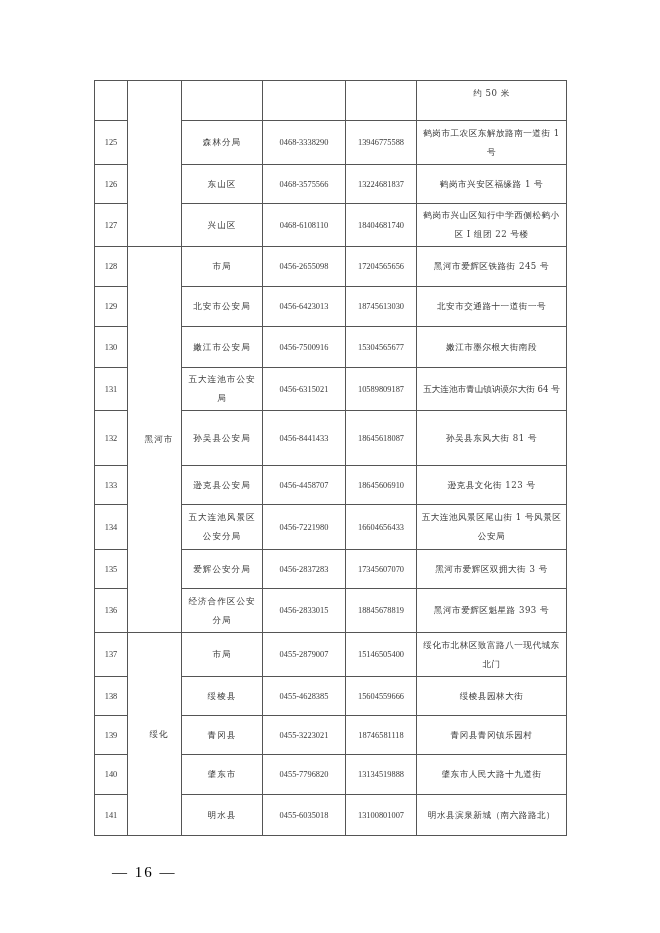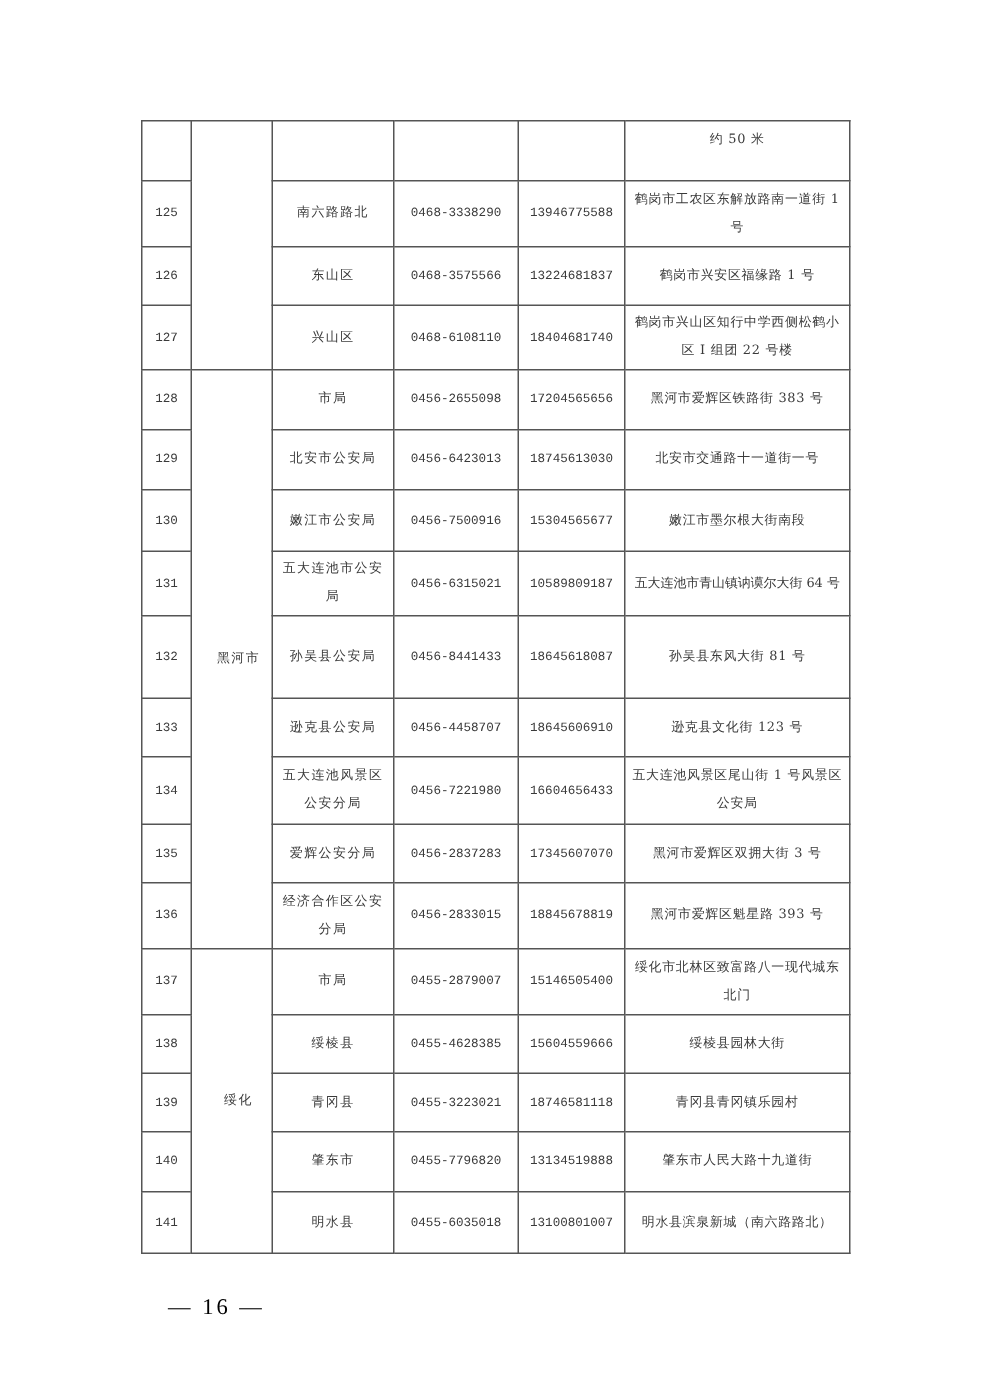--- a/index.html
+++ b/index.html
@@ -21,21 +21,21 @@
       text-align: center;
       vertical-align: middle;
       padding: 0 3px;
       line-height: 19px;
       color: #3a3a3a;
       word-break: break-all;
     }
     td.addr { padding: 0 5px; letter-spacing: 0.5px; }
     td.unit { letter-spacing: 1px; }
     td.city { text-align: right; padding-left: 12px !important; letter-spacing: 1px; }
-    .num { font-family: Liberation Mono, monospace; font-size: 8.4px; }
+    .num { font-family: Liberation Serif, serif; font-size: 8.4px; }
     .page-number {
       position: absolute; left: 112px; top: 864px;
       font-size: 15px; color: #000000;
       font-family: "Liberation Serif", "DejaVu Serif", serif;
       letter-spacing: 2px;
     }
   </style>
 </head>
 <body>
 
@@ -55,21 +55,21 @@
         <td></td>
         <td rowspan="4" class="city"></td>
         <td></td>
         <td></td>
         <td></td>
         <td class="addr" style="vertical-align:top;padding-top:3px;">约 50 米</td>
       </tr>
 
       <tr style="height:44px">
         <td class="num">125</td>
-        <td class="unit">南六路路北</td>
+        <td class="unit">森林分局</td>
         <td class="num">0468-3338290</td>
         <td class="num">13946775588</td>
         <td class="addr">鹤岗市工农区东解放路南一道街 1 号</td>
       </tr>
 
       <tr style="height:39px">
         <td class="num">126</td>
         <td class="unit">东山区</td>
         <td class="num">0468-3575566</td>
         <td class="num">13224681837</td>
@@ -83,21 +83,21 @@
         <td class="num">18404681740</td>
         <td class="addr">鹤岗市兴山区知行中学西侧松鹤小区 I 组团 22 号楼</td>
       </tr>
 
       <tr style="height:40px">
         <td class="num">128</td>
         <td rowspan="9" class="city">黑河市</td>
         <td class="unit">市局</td>
         <td class="num">0456-2655098</td>
         <td class="num">17204565656</td>
-        <td class="addr">黑河市爱辉区铁路街 383 号</td>
+        <td class="addr">黑河市爱辉区铁路街 245 号</td>
       </tr>
 
       <tr style="height:40px">
         <td class="num">129</td>
         <td class="unit">北安市公安局</td>
         <td class="num">0456-6423013</td>
         <td class="num">18745613030</td>
         <td class="addr">北安市交通路十一道街一号</td>
       </tr>
 

